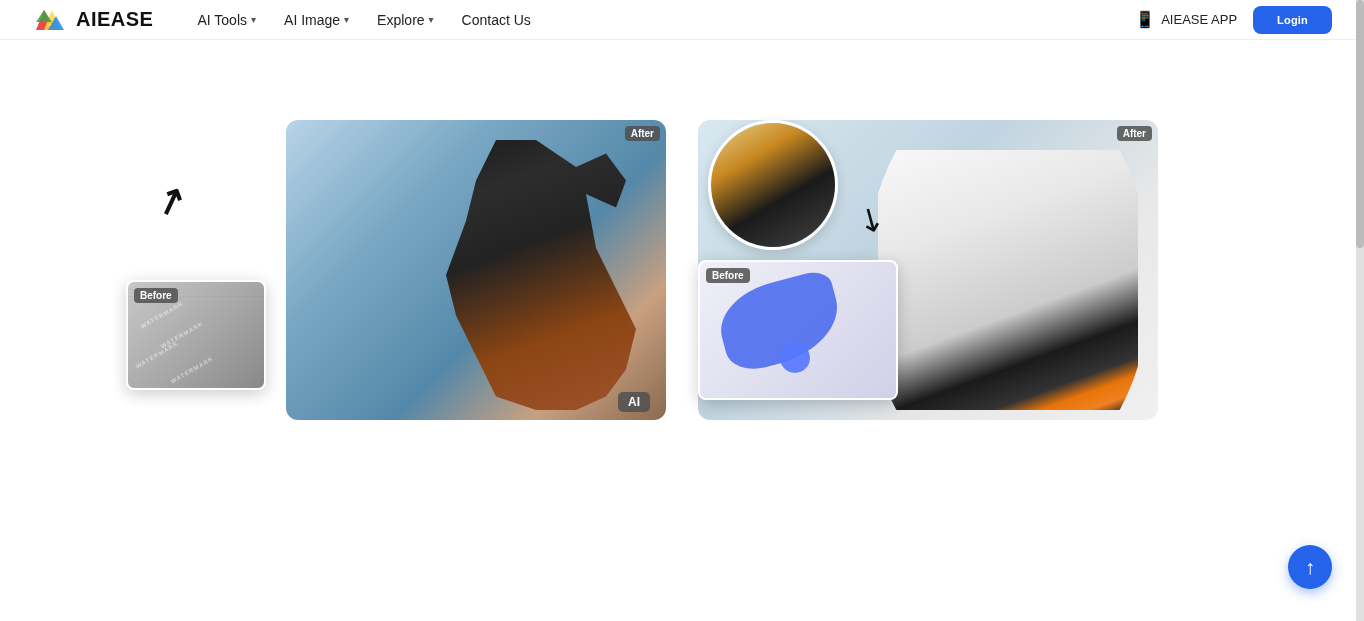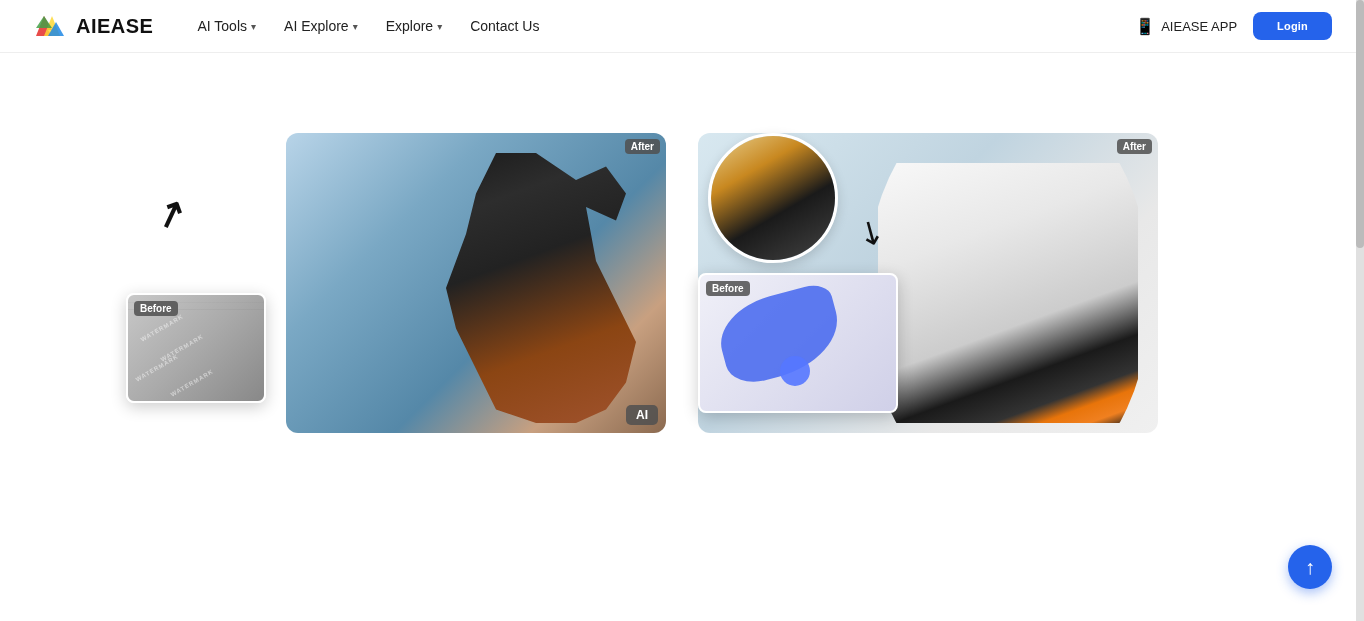--- a/index.html
+++ b/index.html
@@ -3,21 +3,21 @@
   <meta charset="utf-8">
   <style>
     * { margin: 0; padding: 0; box-sizing: border-box; }
     body { font-family: -apple-system, BlinkMacSystemFont, 'Segoe UI', sans-serif; background: #fff; overflow-x: hidden; width: 1364px; }
 
     
     .navbar {
       display: flex;
       align-items: center;
       padding: 0 32px;
-      height: 53px;
+      height: 40px;
       border-bottom: 1px solid #eee;
       position: sticky;
       top: 0;
       background: #fff;
       z-index: 100;
     }
     .logo-area {
       display: flex;
       align-items: center;
       gap: 8px;
@@ -216,21 +216,21 @@
       font-size: 10px;
       font-weight: 600;
       padding: 2px 6px;
       border-radius: 4px;
       z-index: 10;
     }
 
     .ai-badge {
       position: absolute;
       bottom: 8px;
-      right: 8px;
+      right: 16px;
       background: rgba(80,80,80,0.85);
       color: #fff;
       font-size: 12px;
       font-weight: 700;
       padding: 3px 10px;
       border-radius: 5px;
       z-index: 10;
       margin-left: 44px;
     }
 
@@ -399,21 +399,21 @@
     </svg>
     <span class="logo-text">AIEASE</span>
   </a>
 
   <div class="nav-links">
     <div class="nav-item">
       <span>AI Tools</span>
       <span class="chevron">▾</span>
     </div>
     <div class="nav-item">
-      <span>AI Explore</span>
+      <span>AI Image</span>
       <span class="chevron">▾</span>
     </div>
     <div class="nav-item">
       <span>Explore</span>
       <span class="chevron">▾</span>
     </div>
     <div class="nav-item">
       <span>Contact Us</span>
     </div>
   </div>

